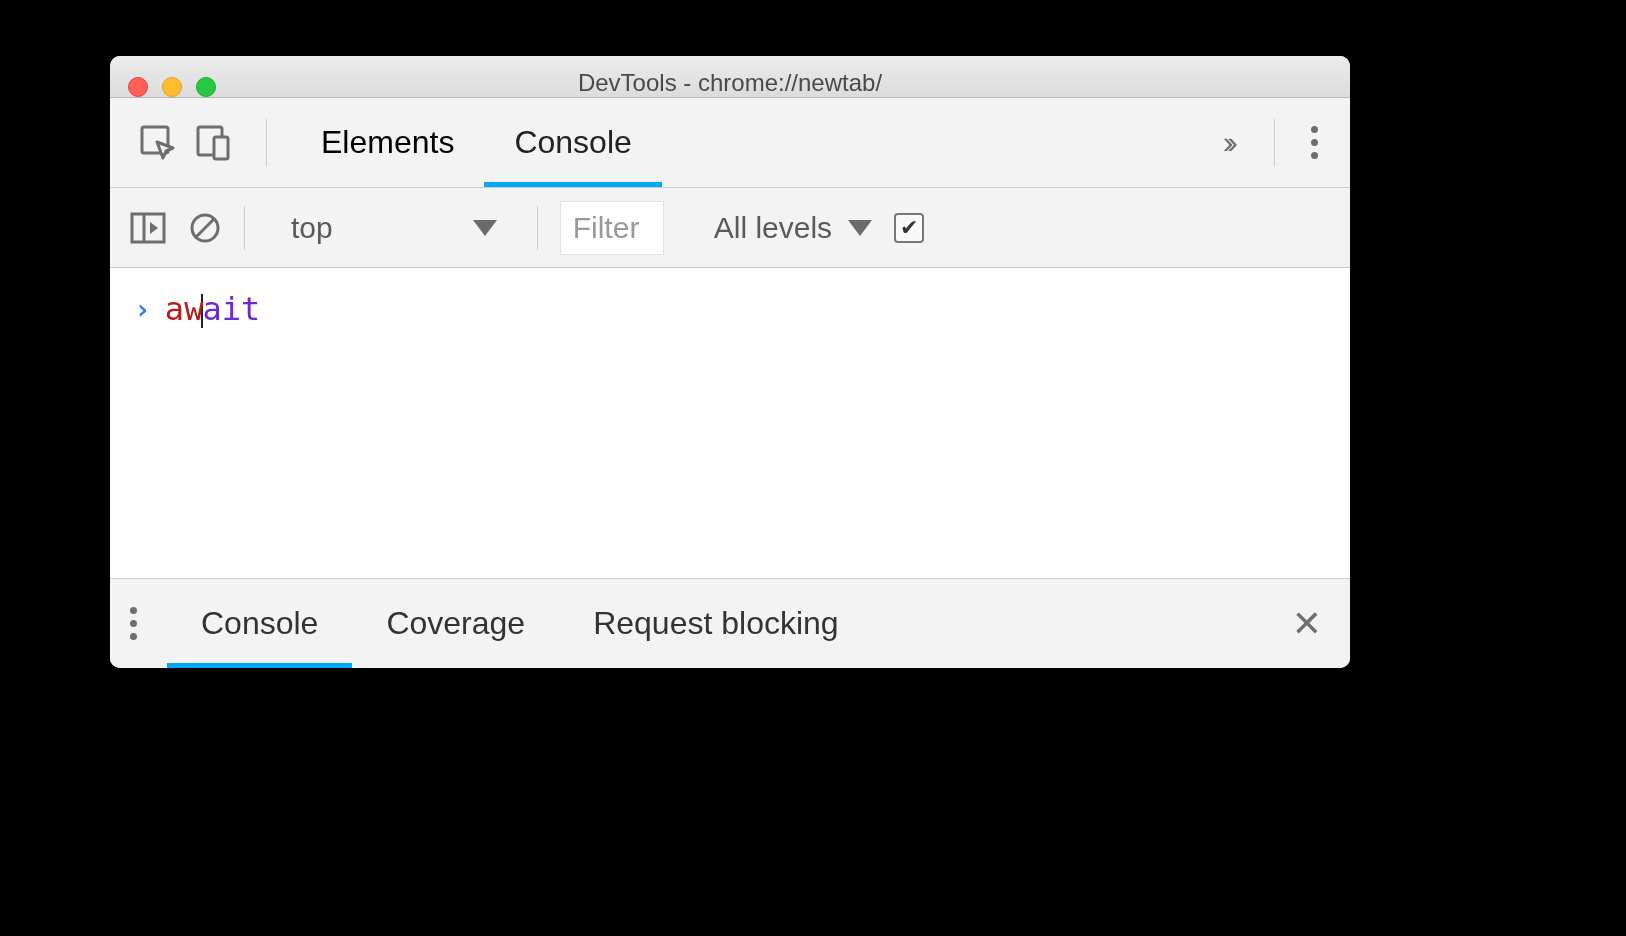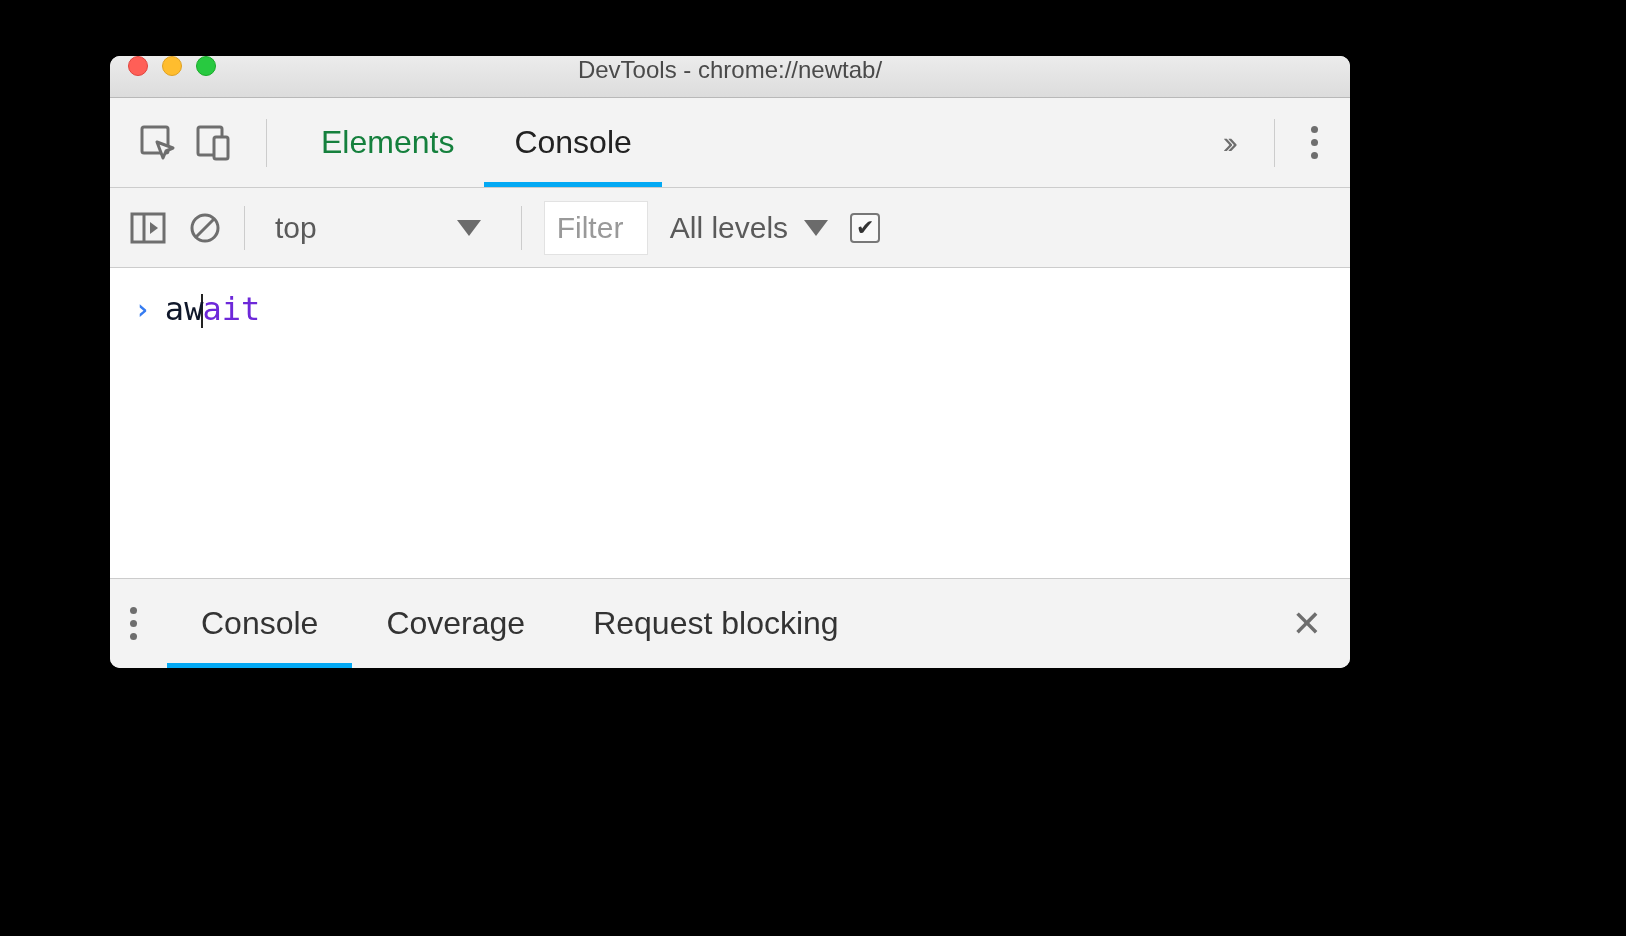--- a/index.html
+++ b/index.html
@@ -22,21 +22,21 @@
     border-radius: 10px;
     overflow: hidden;
     box-shadow: 0 30px 60px rgba(0,0,0,0.6);
   }
   
   .titlebar {
     height: 42px;
     background: linear-gradient(#ececec, #dcdcdc);
     border-bottom: 1px solid #b8b8b8;
     display: flex;
-    align-items: flex-start;
+    align-items: flex-end;
     position: relative;
   }
   .traffic {
     display: flex;
     gap: 14px;
     padding-left: 18px;
   }
   .light { width: 20px; height: 20px; border-radius: 50%; }
   .red { background: #ff5f57; border: 1px solid #e0443e; }
   .yellow { background: #ffbd2e; border: 1px solid #dea123; }
@@ -76,21 +76,21 @@
     display: flex;
     align-items: stretch;
     height: 100%;
     flex: 1;
   }
   .tab {
     display: flex;
     align-items: center;
     padding: 0 30px;
     font-size: 32px;
-    color: #15803d;
+    color: #000000;
     cursor: pointer;
     position: relative;
   }
   .tab.active {
     font-weight: 400;
     color: #222;
   }
   .tab.active::after {
     content: "";
     position: absolute;
@@ -131,20 +131,21 @@
     color: #5a5a5a;
     overflow: hidden;
   }
   .sub-toolbar .context {
     display: flex;
     align-items: center;
     gap: 140px;
     flex: 0 0 auto;
     padding-left: 8px;
     margin-right: 18px;
+    margin-left: 16px;
   }
   .dropdown-caret {
     width: 0; height: 0;
     border-left: 12px solid transparent;
     border-right: 12px solid transparent;
     border-top: 16px solid #6b6b6b;
   }
   .filter-box {
     background: #fff;
     border: 1px solid #e2e2e2;
@@ -154,20 +155,21 @@
     align-items: center;
     padding: 0 12px;
     color: #999;
     font-size: 30px;
   }
   .levels {
     display: flex;
     align-items: center;
     gap: 16px;
     cursor: pointer;
+    margin-left: 28px;
   }
   .checkbox {
     width: 30px; height: 30px;
     border: 2px solid #777;
     border-radius: 4px;
     background: #f9f9f9;
     display: flex;
     align-items: center;
     justify-content: center;
     font-size: 22px;
@@ -192,21 +194,21 @@
     display: flex;
     align-items: center;
     gap: 14px;
   }
   .prompt-chevron {
     color: #367cf1;
     font-weight: bold;
     font-size: 28px;
   }
   .code-typed {
-    color: #0f172a;
+    color: #b91c1c;
     position: relative;
   }
   .code-suggest {
     color: #6d28d9;
   }
   .caret {
     display: inline-block;
     width: 2px;
     height: 34px;
     background: #222;

